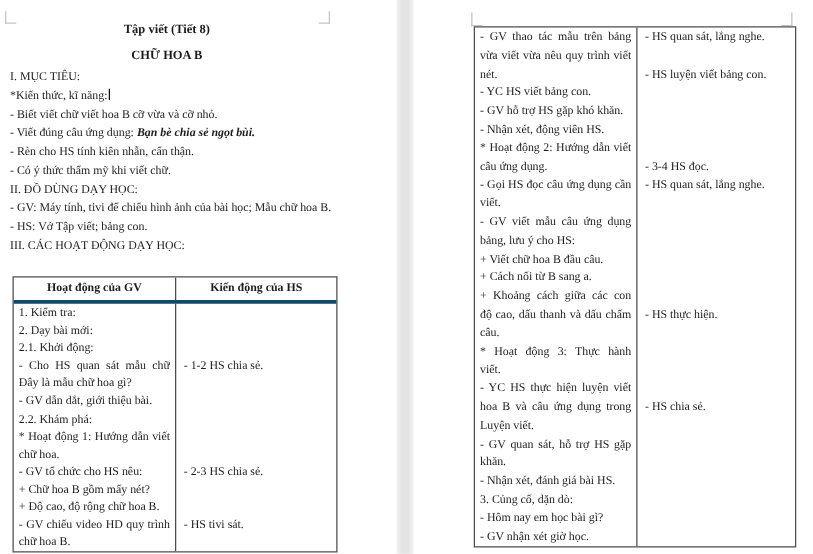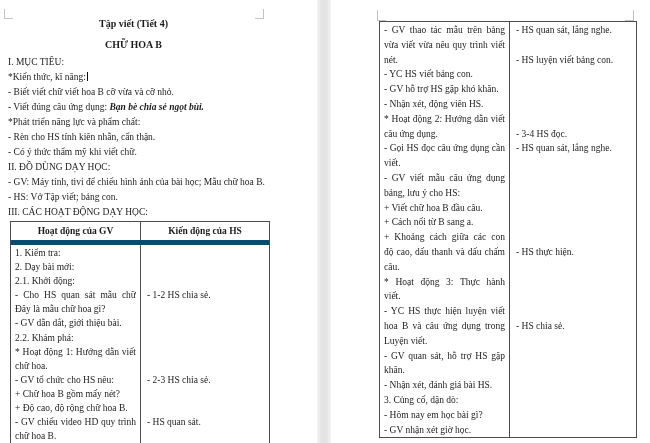--- a/index.html
+++ b/index.html
@@ -20,21 +20,21 @@
   .crop.tr{border-right:1px solid #c3c3c3;border-bottom:1px solid #c3c3c3;}
   
   .titlebox{position:absolute;left:4px;width:259px;text-align:center;font-weight:bold;font-size:10px;line-height:12px;}
   #t1{top:18px;} #t2{top:39px;}
   
   .intro{position:absolute;left:8px;top:55px;width:300px;--lh:15px;white-space:nowrap;}
   
   .doc-table{position:absolute;border:1px solid #4d4d4d;background:#fff;box-sizing:content-box;}
   #table1{left:10px;top:221px;width:258px;}
   #table2{left:48px;top:21px;width:256px;}
-  .thead{display:flex;border-bottom:5px solid #0c4a6e;height:18px;line-height:18px;font-weight:bold;text-align:center;}
+  .thead{display:flex;border-bottom:3px solid #0c4a6e;height:18px;line-height:18px;font-weight:bold;text-align:center;}
   .thead .hcell1{width:130px;border-right:1px solid #4d4d4d;box-sizing:border-box;}
   .thead .hcell2{flex:1;}
   .tbody{display:flex;align-items:stretch;}
   .gvcol{width:130px;border-right:1px solid #4d4d4d;box-sizing:border-box;padding:1px 4px 0 4px;}
   .hscol{flex:1;padding:1px 3px 0 6px;}
   #table1 .col{--lh:14.1px;}
   #table2 .col{--lh:14.8px;}
   
   .ln{height:var(--lh);line-height:var(--lh);overflow:hidden;}
   .ln.b{font-weight:normal;}
@@ -44,29 +44,28 @@
 </style>
 </head>
 <body>
 
 <div class="page-gap"></div>
 
 <div class="page" id="page1">
   <div class="crop tl" style="left:4px;top:9px;"></div>
   <div class="crop tr" style="left:255px;top:9px;"></div>
 
-  <div class="titlebox" id="t1">Tập viết (Tiết 4)</div>
+  <div class="titlebox" id="t1">Tập viết (Tiết 8)</div>
   <div class="titlebox" id="t2">CHỮ HOA B</div>
 
   <div class="intro">
       <div class="ln b">I. MỤC TIÊU:</div>
       <div class="ln b">*Kiến thức, kĩ năng:<span class="caret"></span></div>
       <div class="ln">- Biết viết chữ viết hoa B cỡ vừa và cỡ nhỏ.</div>
       <div class="ln">- Viết đúng câu ứng dụng: <span class="emph">Bạn bè chia sẻ ngọt bùi.</span></div>
-      <div class="ln b">*Phát triển năng lực và phẩm chất:</div>
       <div class="ln">- Rèn cho HS tính kiên nhẫn, cẩn thận.</div>
       <div class="ln">- Có ý thức thẩm mỹ khi viết chữ.</div>
       <div class="ln b">II. ĐỒ DÙNG DẠY HỌC:</div>
       <div class="ln">- GV: Máy tính, tivi để chiếu hình ảnh của bài học; Mẫu chữ hoa B.</div>
       <div class="ln">- HS: Vở Tập viết; bảng con.</div>
       <div class="ln b">III. CÁC HOẠT ĐỘNG DẠY HỌC:</div>
     </div>
 
   <div class="doc-table" id="table1">
     <div class="thead">
@@ -96,21 +95,21 @@
           <div class="ln"></div>
           <div class="ln">- 1-2 HS chia sẻ.</div>
           <div class="ln"></div>
           <div class="ln"></div>
           <div class="ln"></div>
           <div class="ln"></div>
           <div class="ln"></div>
           <div class="ln">- 2-3 HS chia sẻ.</div>
           <div class="ln"></div>
           <div class="ln"></div>
-          <div class="ln">- HS quan sát.</div>
+          <div class="ln">- HS tivi sát.</div>
           <div class="ln"></div>
         </div>
     </div>
   </div>
 </div>
 
 <div class="page" id="page2">
   <div class="crop tl" style="left:46px;top:10px;height:10px;"></div>
   <div class="crop tr" style="left:294px;top:10px;height:10px;"></div>
 

